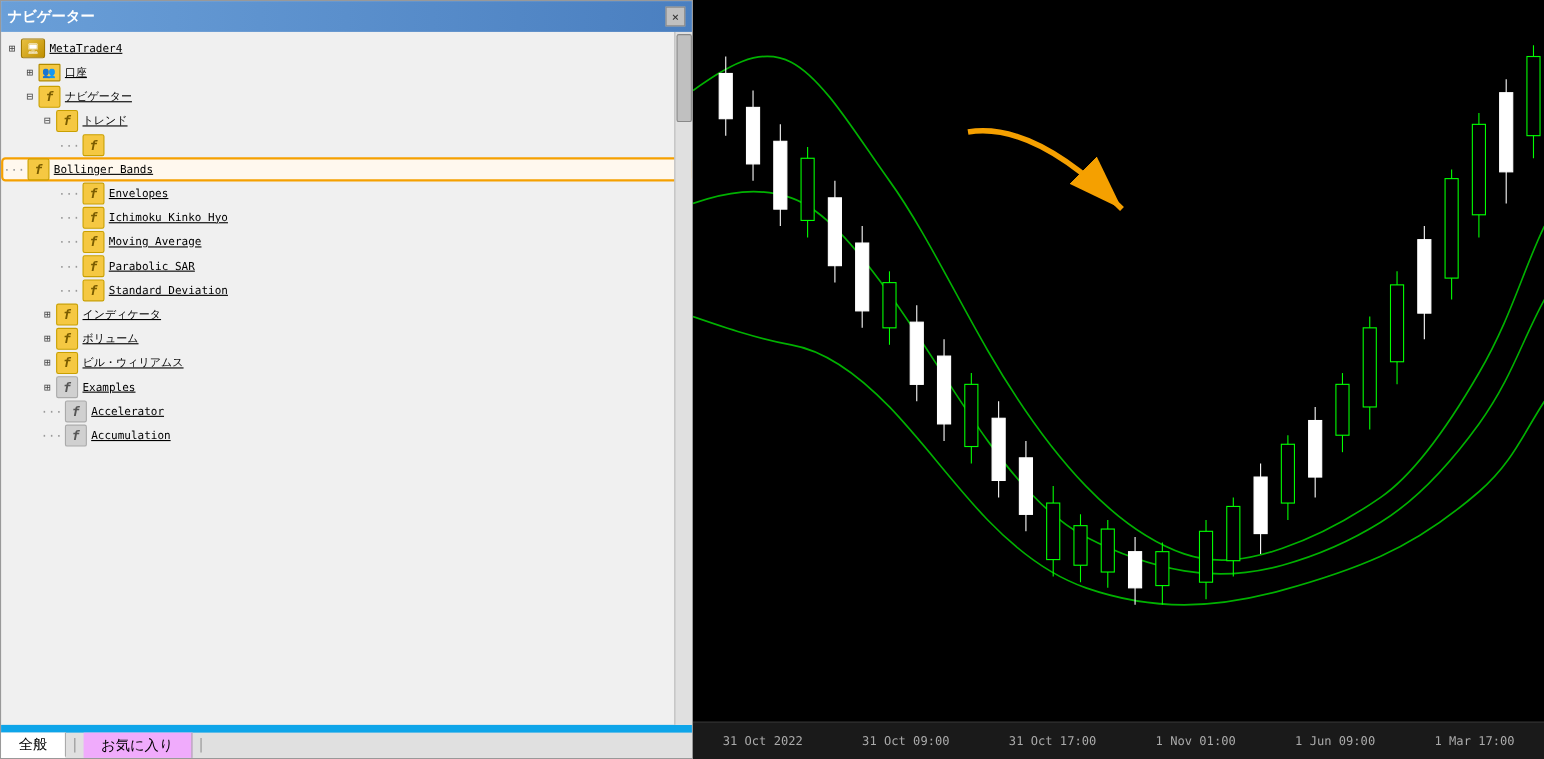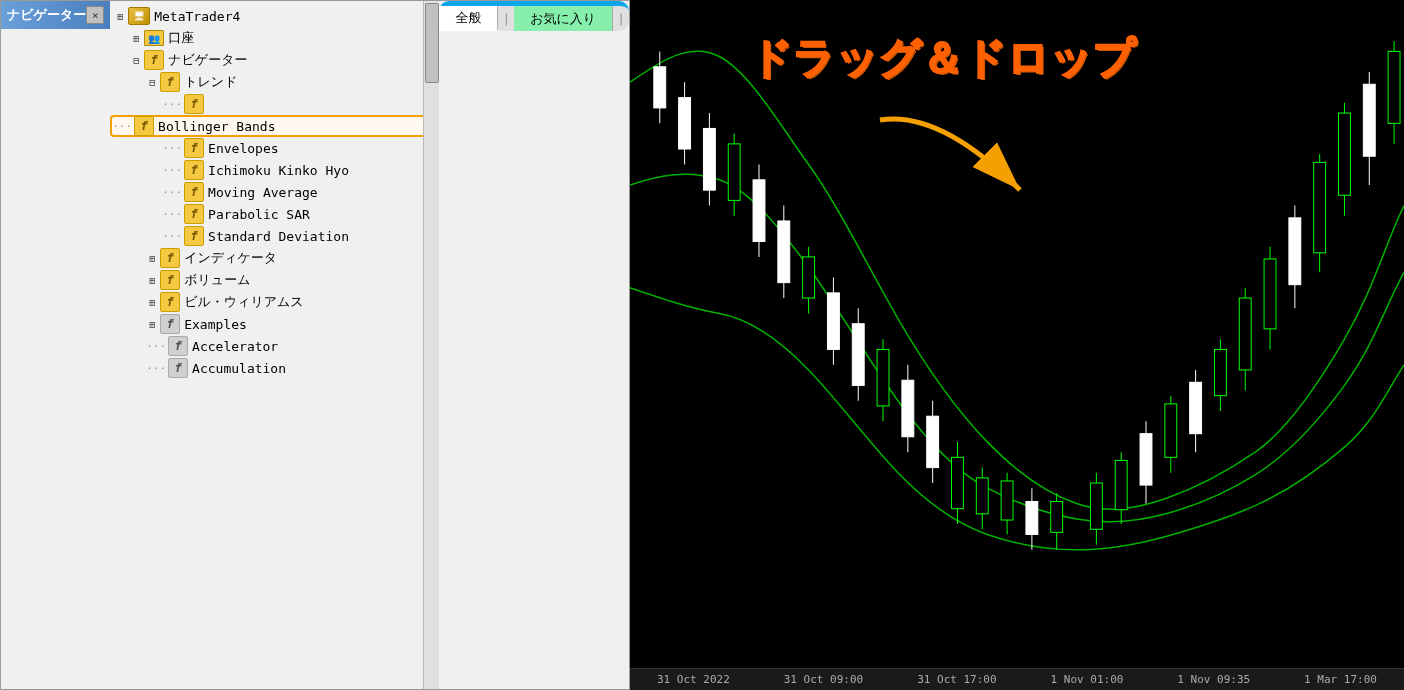--- a/index.html
+++ b/index.html
@@ -13,21 +13,21 @@
     }
 
     
     #navigator {
       width: 630px;
       min-width: 630px;
       height: 690px;
       background: #f0f0f0;
       border: 1px solid #999;
       display: flex;
-      flex-direction: row;
+      flex-direction: column;
       position: relative;
     }
 
     #nav-titlebar {
       background: linear-gradient(to right, #6a9fd8, #4a7fc0);
       display: flex;
       align-items: center;
       justify-content: space-between;
       padding: 4px 6px;
       height: 28px;
@@ -154,49 +154,49 @@
       color: white;
       flex-shrink: 0;
     }
 
     .indent-0 { padding-left: 4px; }
     .indent-1 { padding-left: 20px; }
     .indent-2 { padding-left: 36px; }
     .indent-3 { padding-left: 52px; }
 
     .tree-label {
-      font-size: 13px;
+      font-size: 10px;
       color: #000;
+      text-decoration: underline;
     }
 
     
     .line-prefix {
       color: #999;
       font-size: 11px;
       margin-right: 2px;
       font-family: monospace;
       white-space: pre;
     }
 
     
     #nav-tabs {
       display: flex;
-      border-top: 5px solid #0ea5e9;
+      border-top: 7px solid #0ea5e9;
       background: #e0e0e0;
       height: 30px;
-      border-radius: 10px;
     }
     .nav-tab {
       padding: 4px 16px;
       font-size: 13px;
       border-right: 1px solid #aaa;
       cursor: pointer;
       display: flex;
       align-items: center;
-      background: #86efac;
+      background: #f0abfc;
     }
     .nav-tab.active {
       background: #fff;
       border-bottom: 2px solid #fff;
     }
     .nav-tab-separator {
       padding: 4px 4px;
       font-size: 13px;
       display: flex;
       align-items: center;
@@ -233,21 +233,21 @@
       width: 250px;
       height: 120px;
     }
 
     
     #chart-axis {
       position: absolute;
       bottom: 0;
       left: 0;
       right: 0;
-      height: 22px;
+      height: 34px;
       background: #1a1a1a;
       border-top: 1px solid #333;
       display: flex;
       align-items: center;
       justify-content: space-around;
     }
     .axis-label {
       color: #aaa;
       font-size: 11px;
       white-space: nowrap;
@@ -382,21 +382,20 @@
     <div class="nav-tab-separator">|</div>
     <div class="nav-tab">お気に入り</div>
     <div class="nav-tab-separator">|</div>
   </div>
 
 </div>
 
 <div id="chart-panel">
 
   
-  <div id="drag-drop-label">ドラッグ＆ドロップ</div>
 
   
   <svg id="arrow-svg" viewBox="0 0 250 120">
     <defs>
       <marker id="arrowhead" markerWidth="10" markerHeight="7" refX="10" refY="3.5" orient="auto">
         <polygon points="0 0, 10 3.5, 0 7" fill="#f5a000"></polygon>
       </marker>
     </defs>
     <path d="M 20 20 Q 80 10 160 90" stroke="#f5a000" stroke-width="5" fill="none" marker-end="url(#arrowhead)"></path>
   </svg>
@@ -502,17 +501,17 @@
     <line x1="770" y1="40" x2="770" y2="140" stroke="#00ff00" stroke-width="1"></line>
     <rect x="764" y="50" width="12" height="70" fill="#000" stroke="#00ff00"></rect>
   </svg>
 
   
   <div id="chart-axis">
     <span class="axis-label">31 Oct 2022</span>
     <span class="axis-label">31 Oct 09:00</span>
     <span class="axis-label">31 Oct 17:00</span>
     <span class="axis-label">1 Nov 01:00</span>
-    <span class="axis-label">1 Nov 09:35</span>
+    <span class="axis-label">1 Jun 09:00</span>
     <span class="axis-label">1 Mar 17:00</span>
   </div>
 
 </div>
 
 </body></html>

